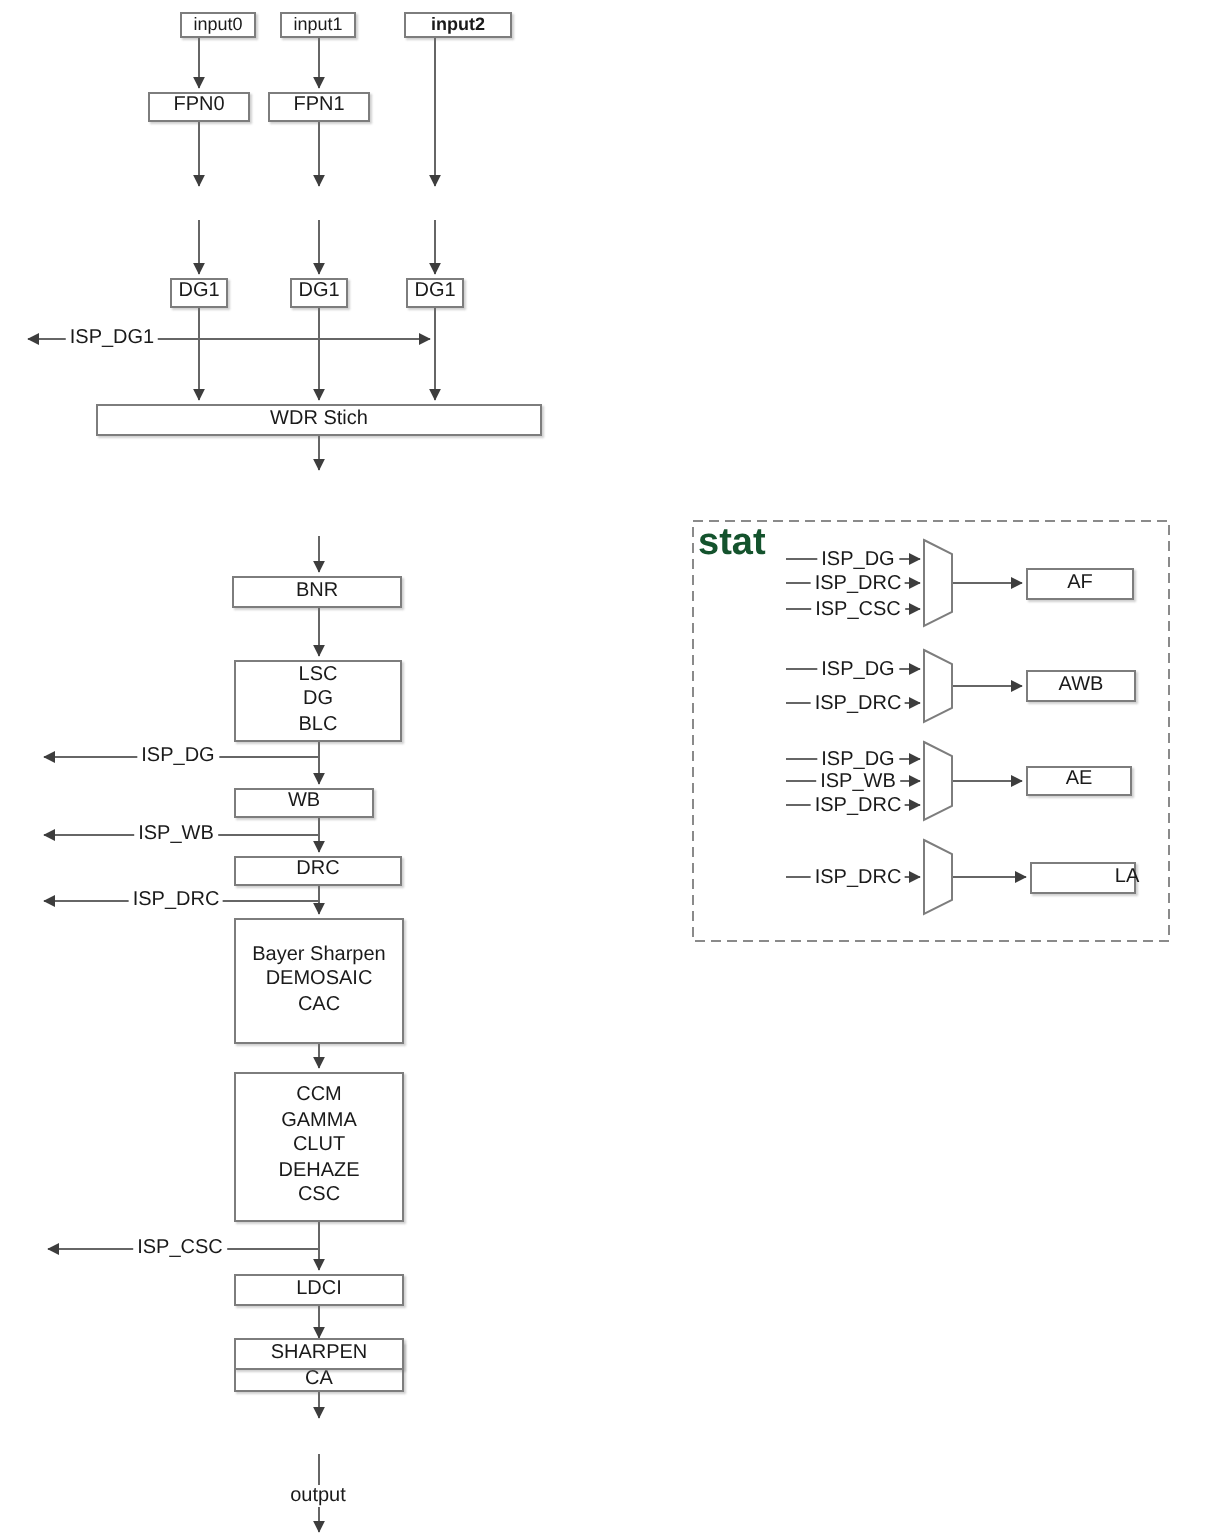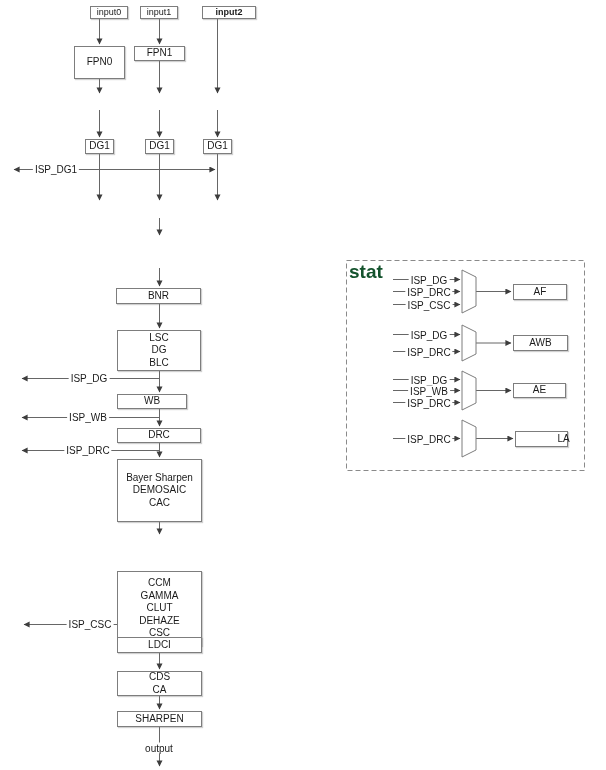--- a/index.html
+++ b/index.html
@@ -131,61 +131,62 @@
         <line x1="476" y1="438.5" x2="513" y2="438.5" marker-end="url(#ah)"></line>
       </g>
       <polygon points="462,420 476,427 476,450 462,457" fill="#ffffff" stroke="#7d7d7d"></polygon>
     </g>
   </svg>
 
   <div class="box small" style="left:90px;top:6px;width:38px;height:13px;">input0</div>
   <div class="box small" style="left:140px;top:6px;width:38px;height:13px;">input1</div>
   <div class="box small" style="left:202px;top:6px;width:54px;height:13px;font-weight:bold;">input2</div>
 
-  <div class="box" style="left:74px;top:46px;width:51px;height:33px;">FPN0</div>
+  <div class="box" style="left:74px;top:46px;width:51px;height:15px;">FPN0</div>
   <div class="box" style="left:134px;top:46px;width:51px;height:15px;">FPN1</div>
 
 
   <div class="box" style="left:85px;top:139px;width:29px;height:15px;">DG1</div>
   <div class="box" style="left:145px;top:139px;width:29px;height:15px;">DG1</div>
   <div class="box" style="left:203px;top:139px;width:29px;height:15px;">DG1</div>
 
   <div class="lbl" style="left:56px;top:169px;">ISP_DG1</div>
 
+  <div class="box" style="left:48px;top:202px;width:223px;height:16px;">WDR Stich</div>
 
   <div class="box" style="left:116px;top:288px;width:85px;height:16px;">BNR</div>
   <div class="box" style="left:117px;top:330px;width:84px;height:41px;">LSC
 DG
 BLC</div>
 
   <div class="lbl" style="left:89px;top:378px;">ISP_DG</div>
 
   <div class="box" style="left:117px;top:394px;width:70px;height:15px;text-align:right;">WB</div>
 
   <div class="lbl" style="left:88px;top:417px;">ISP_WB</div>
 
   <div class="box" style="left:117px;top:428px;width:84px;height:15px;">DRC</div>
 
   <div class="lbl" style="left:88px;top:450px;">ISP_DRC</div>
 
   <div class="box" style="left:117px;top:459px;width:85px;height:63px;">Bayer Sharpen
 DEMOSAIC
 CAC</div>
-  <div class="box" style="left:117px;top:536px;width:85px;height:75px;margin-top:35px;">CCM
+  <div class="box" style="left:117px;top:536px;width:85px;height:75px;">CCM
 GAMMA
 CLUT
 DEHAZE
 CSC</div>
 
   <div class="lbl" style="left:90px;top:624px;">ISP_CSC</div>
 
   <div class="box" style="left:117px;top:637px;width:85px;height:16px;">LDCI</div>
   <div class="box" style="left:117px;top:671px;width:85px;height:25px;">CDS
 CA</div>
-  <div class="box" style="left:117px;top:711px;width:85px;height:16px;">SHARPEN</div>
+  <div class="box" style="left:117px;top:669px;width:85px;height:16px;">SHARPEN</div>
 
   <div class="lbl" style="left:159px;top:748px;">output</div>
 
   <div class="stat-title" style="left:349px;top:262px;">stat</div>
 
   <div class="lbl" style="left:429px;top:280px;">ISP_DG</div>
   <div class="lbl" style="left:429px;top:292px;">ISP_DRC</div>
   <div class="lbl" style="left:429px;top:305px;">ISP_CSC</div>
   <div class="box" style="left:513px;top:284px;width:54px;height:16px;">AF</div>
 

